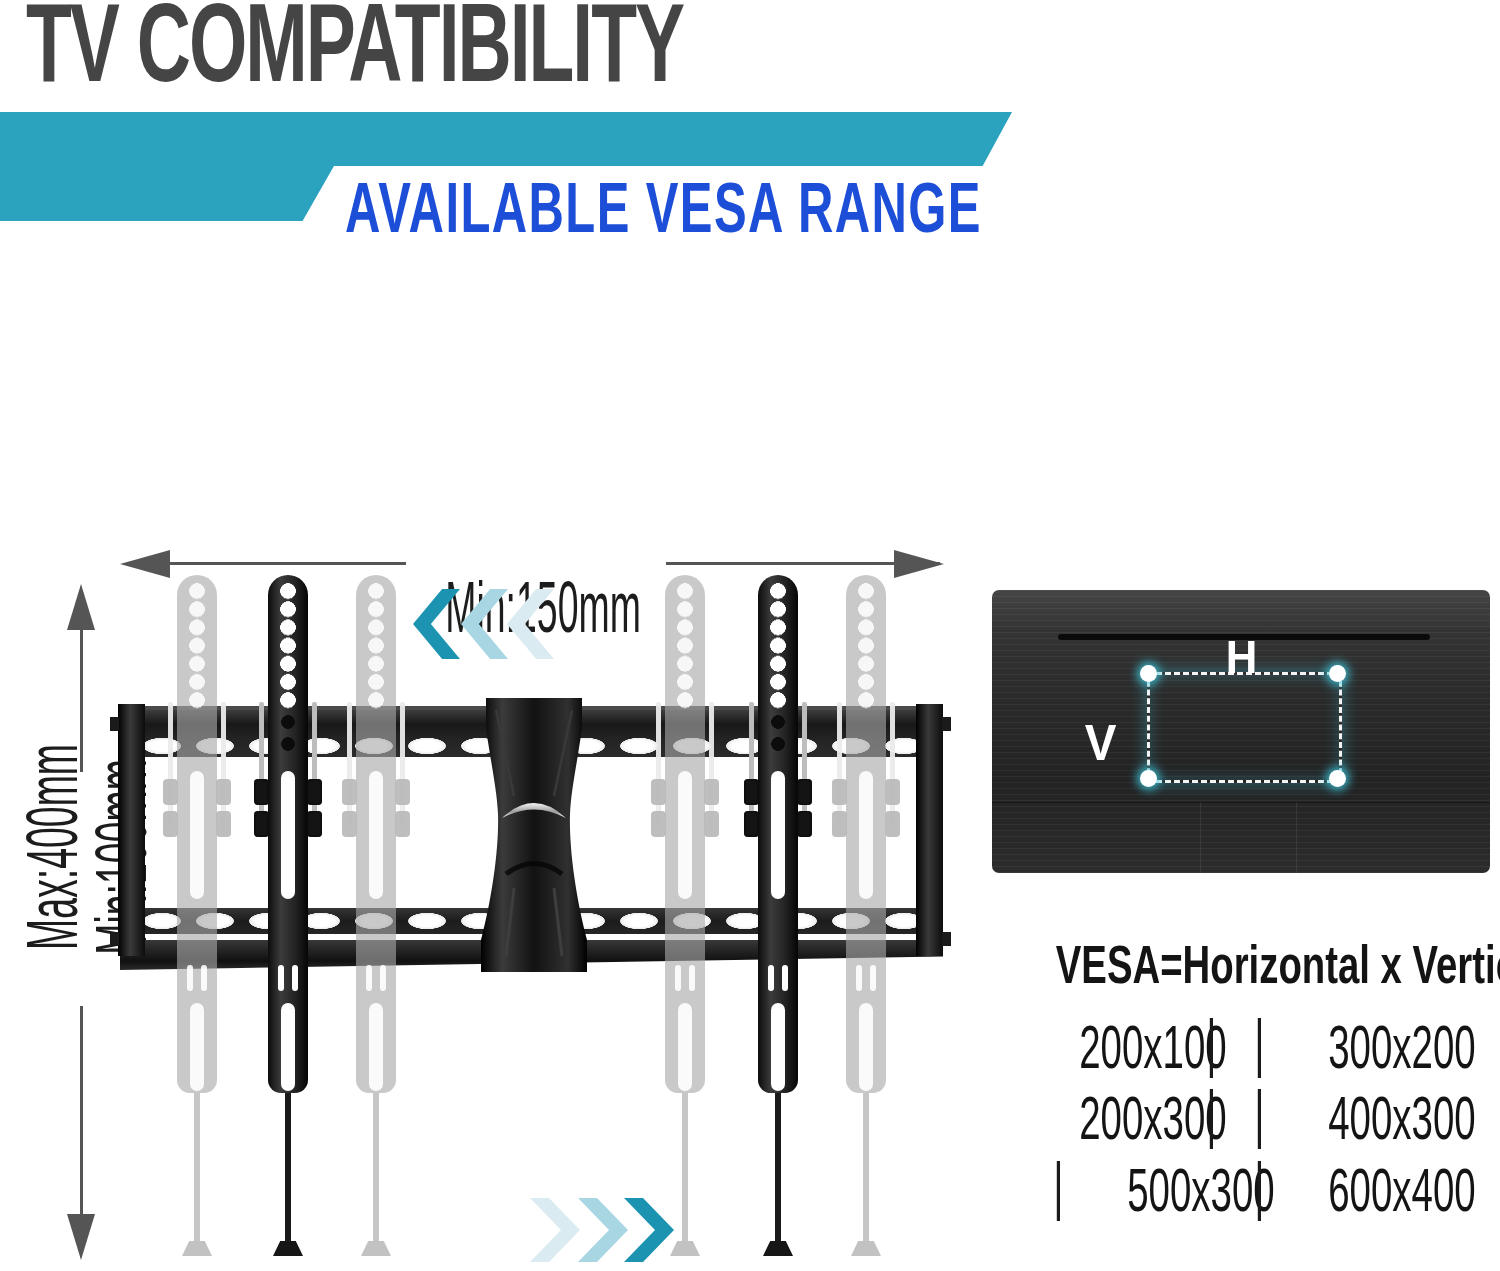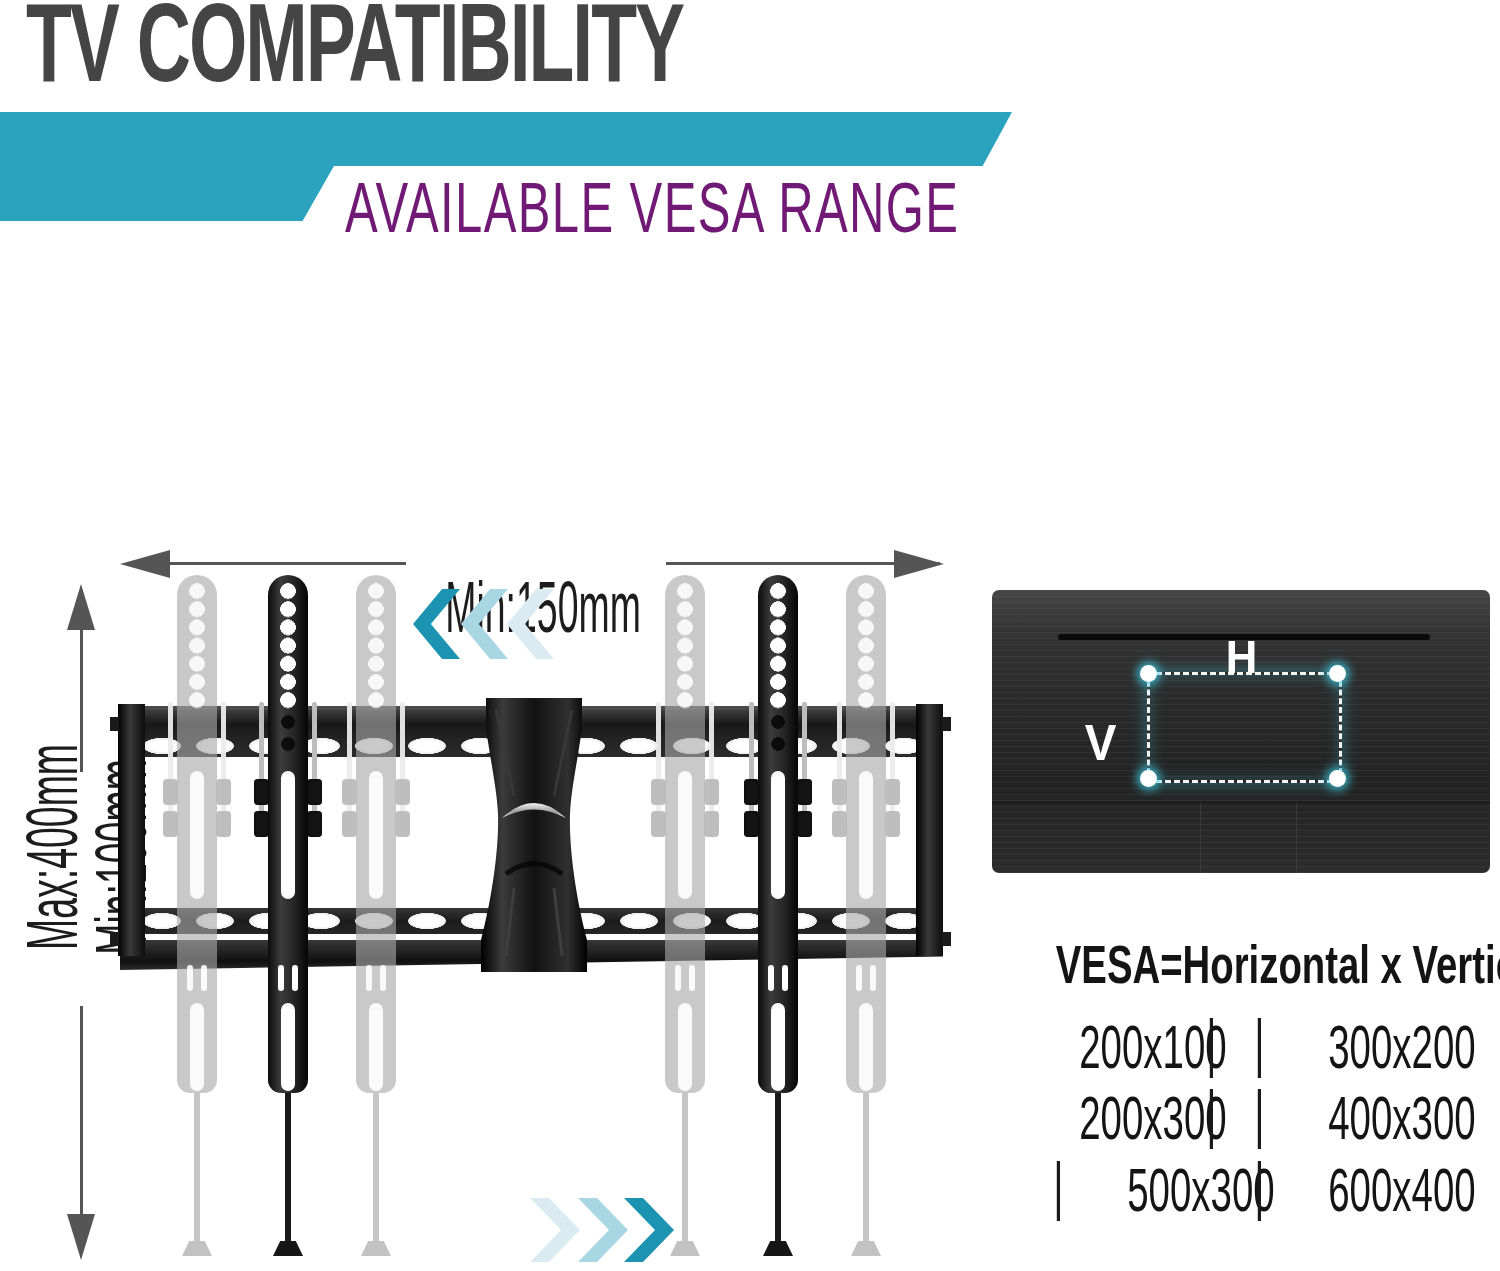--- a/index.html
+++ b/index.html
@@ -6,21 +6,21 @@
   .canvas{position:relative;width:1500px;height:1271px;background:#fff;overflow:hidden;
           font-family:"Liberation Sans",sans-serif;color:#161616;}
   .abs{position:absolute;}
   .cond{display:inline-block;white-space:nowrap;}
 
   
   .title{left:26px;top:-16px;font-size:112px;font-weight:700;line-height:1.05;color:var(--title-gray);}
   .title .cond{transform:scaleX(.67);transform-origin:left top;letter-spacing:-3px;}
   .banner{left:0;top:112px;width:1012px;height:109px;background:var(--teal);
           clip-path:polygon(0 0,100% 0,97.1% 49.5%,33% 49.5%,29.9% 100%,0 100%);}
-  .banner-label{left:345px;top:173px;font-size:70px;font-weight:400;line-height:1;color:#701a75;}
+  .banner-label{left:345px;top:173px;font-size:70px;font-weight:700;line-height:1;color:#1d4ed8;}
   .banner-label .cond{transform:scaleX(.70);transform-origin:left top;letter-spacing:2px;}
 
   
   .dim-line{background:var(--arrow-gray);}
   .hseg{top:562px;height:3px;}
   .hseg.s1{left:128px;width:278px;}
   .hseg.s2{left:666px;width:274px;}
   .ah{width:50px;height:28px;background:var(--arrow-gray);top:550px;}
   .ah.left{left:120px;clip-path:polygon(0 50%,100% 0,100% 100%);}
   .ah.right{left:894px;clip-path:polygon(100% 50%,0 0,0 100%);}

